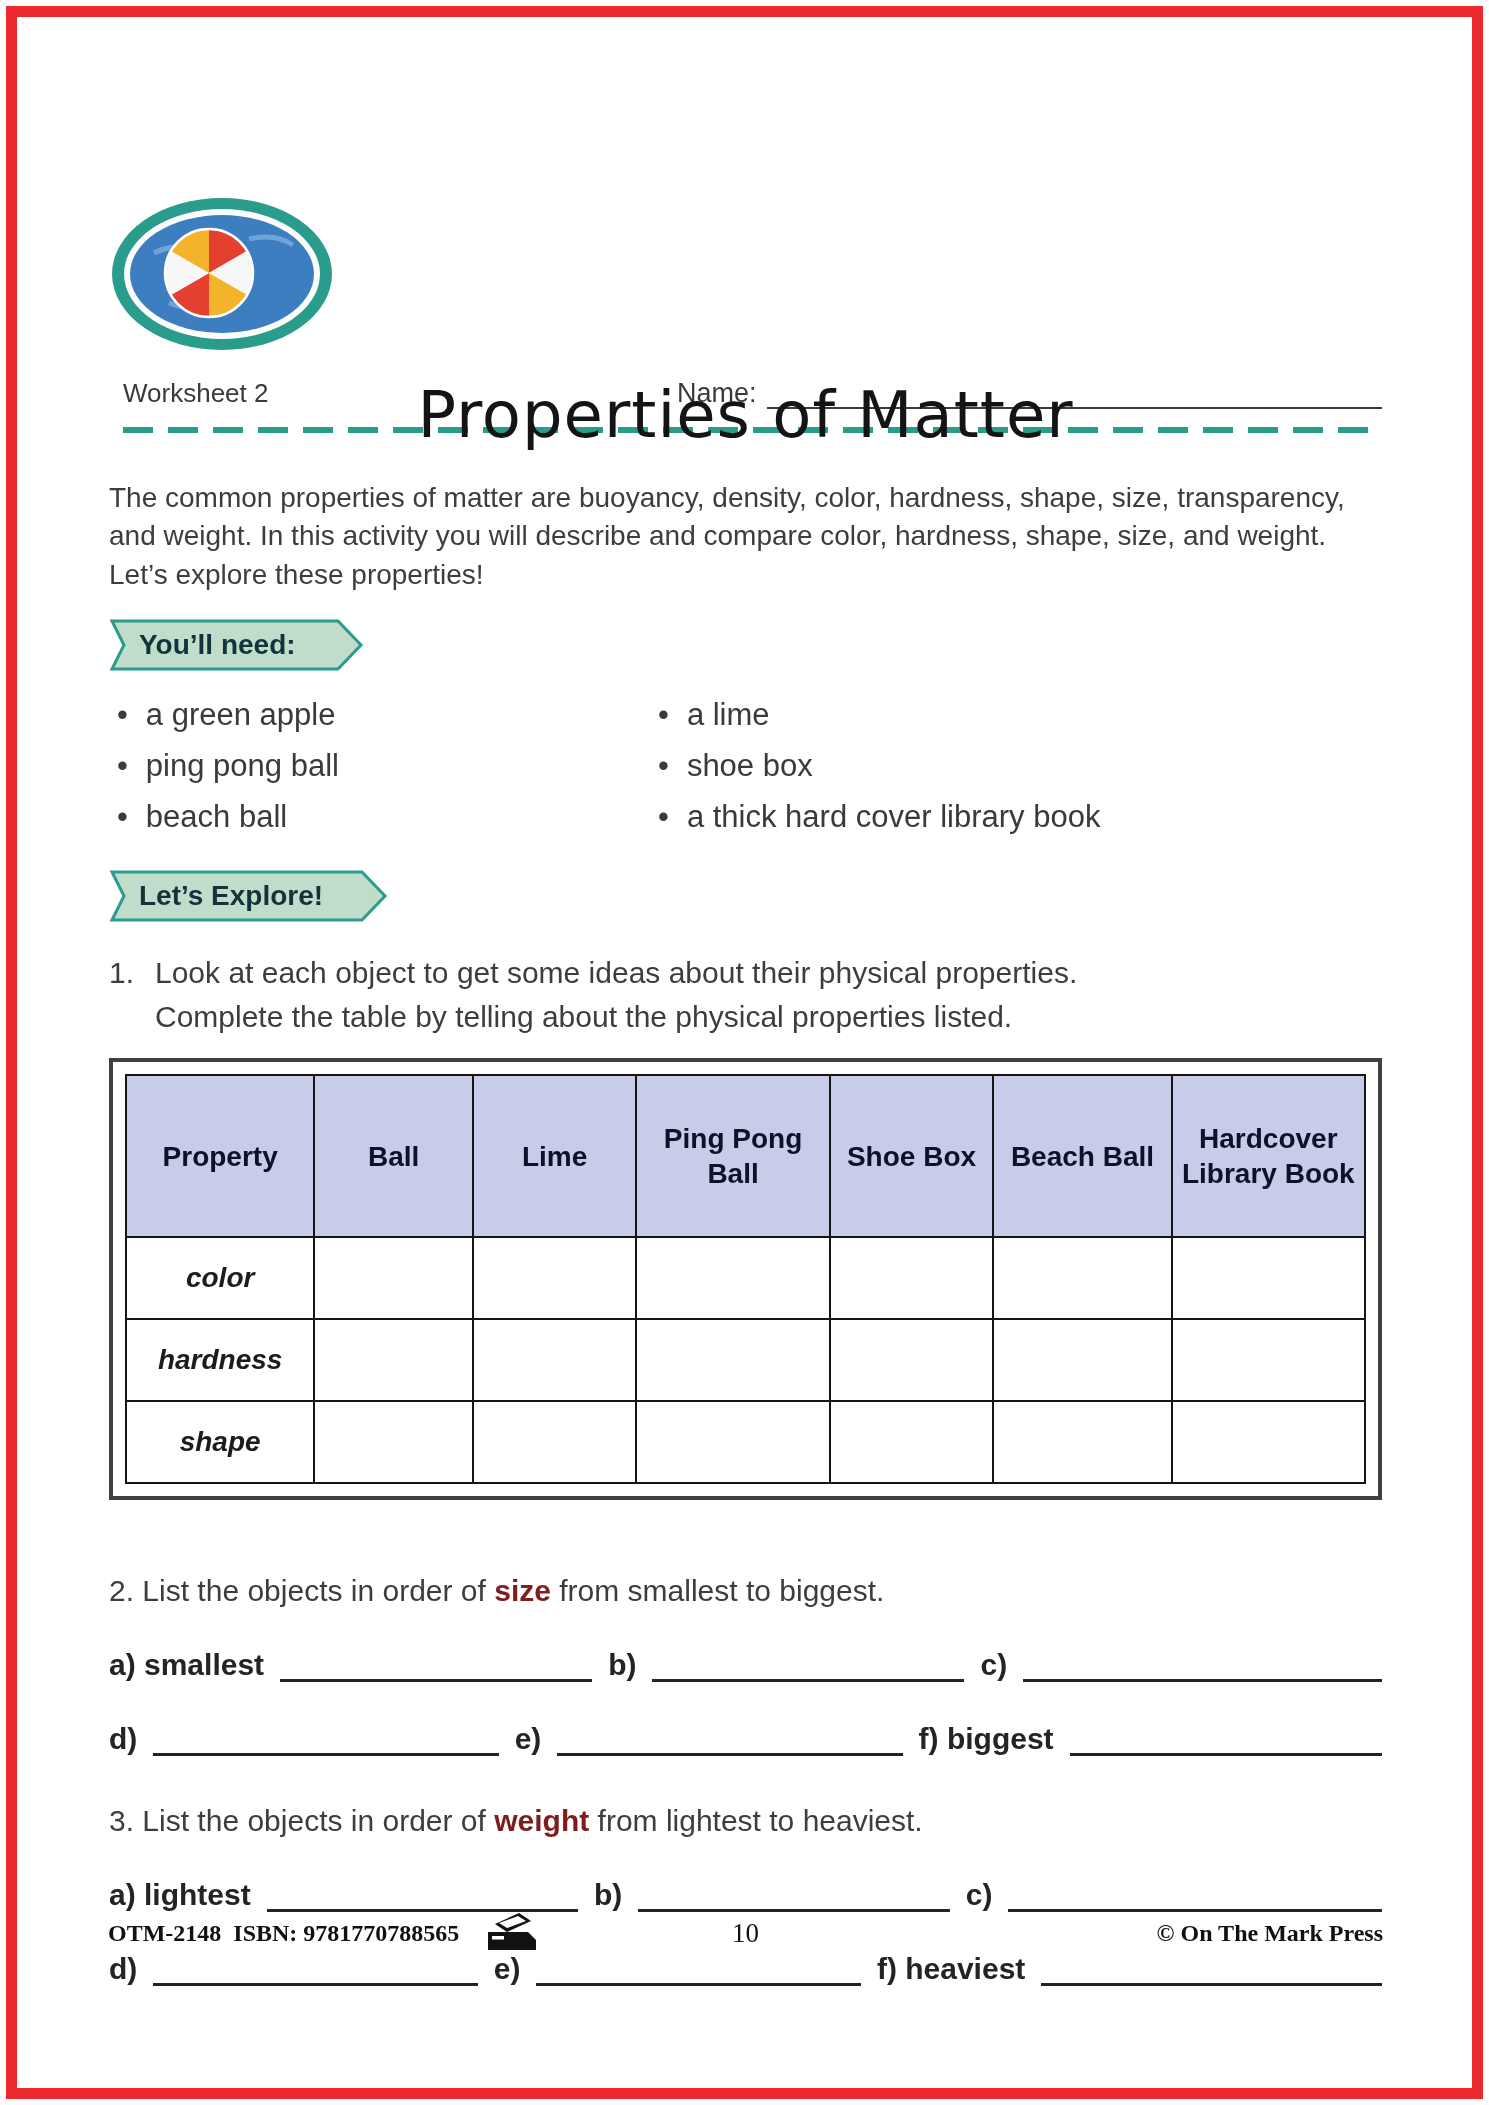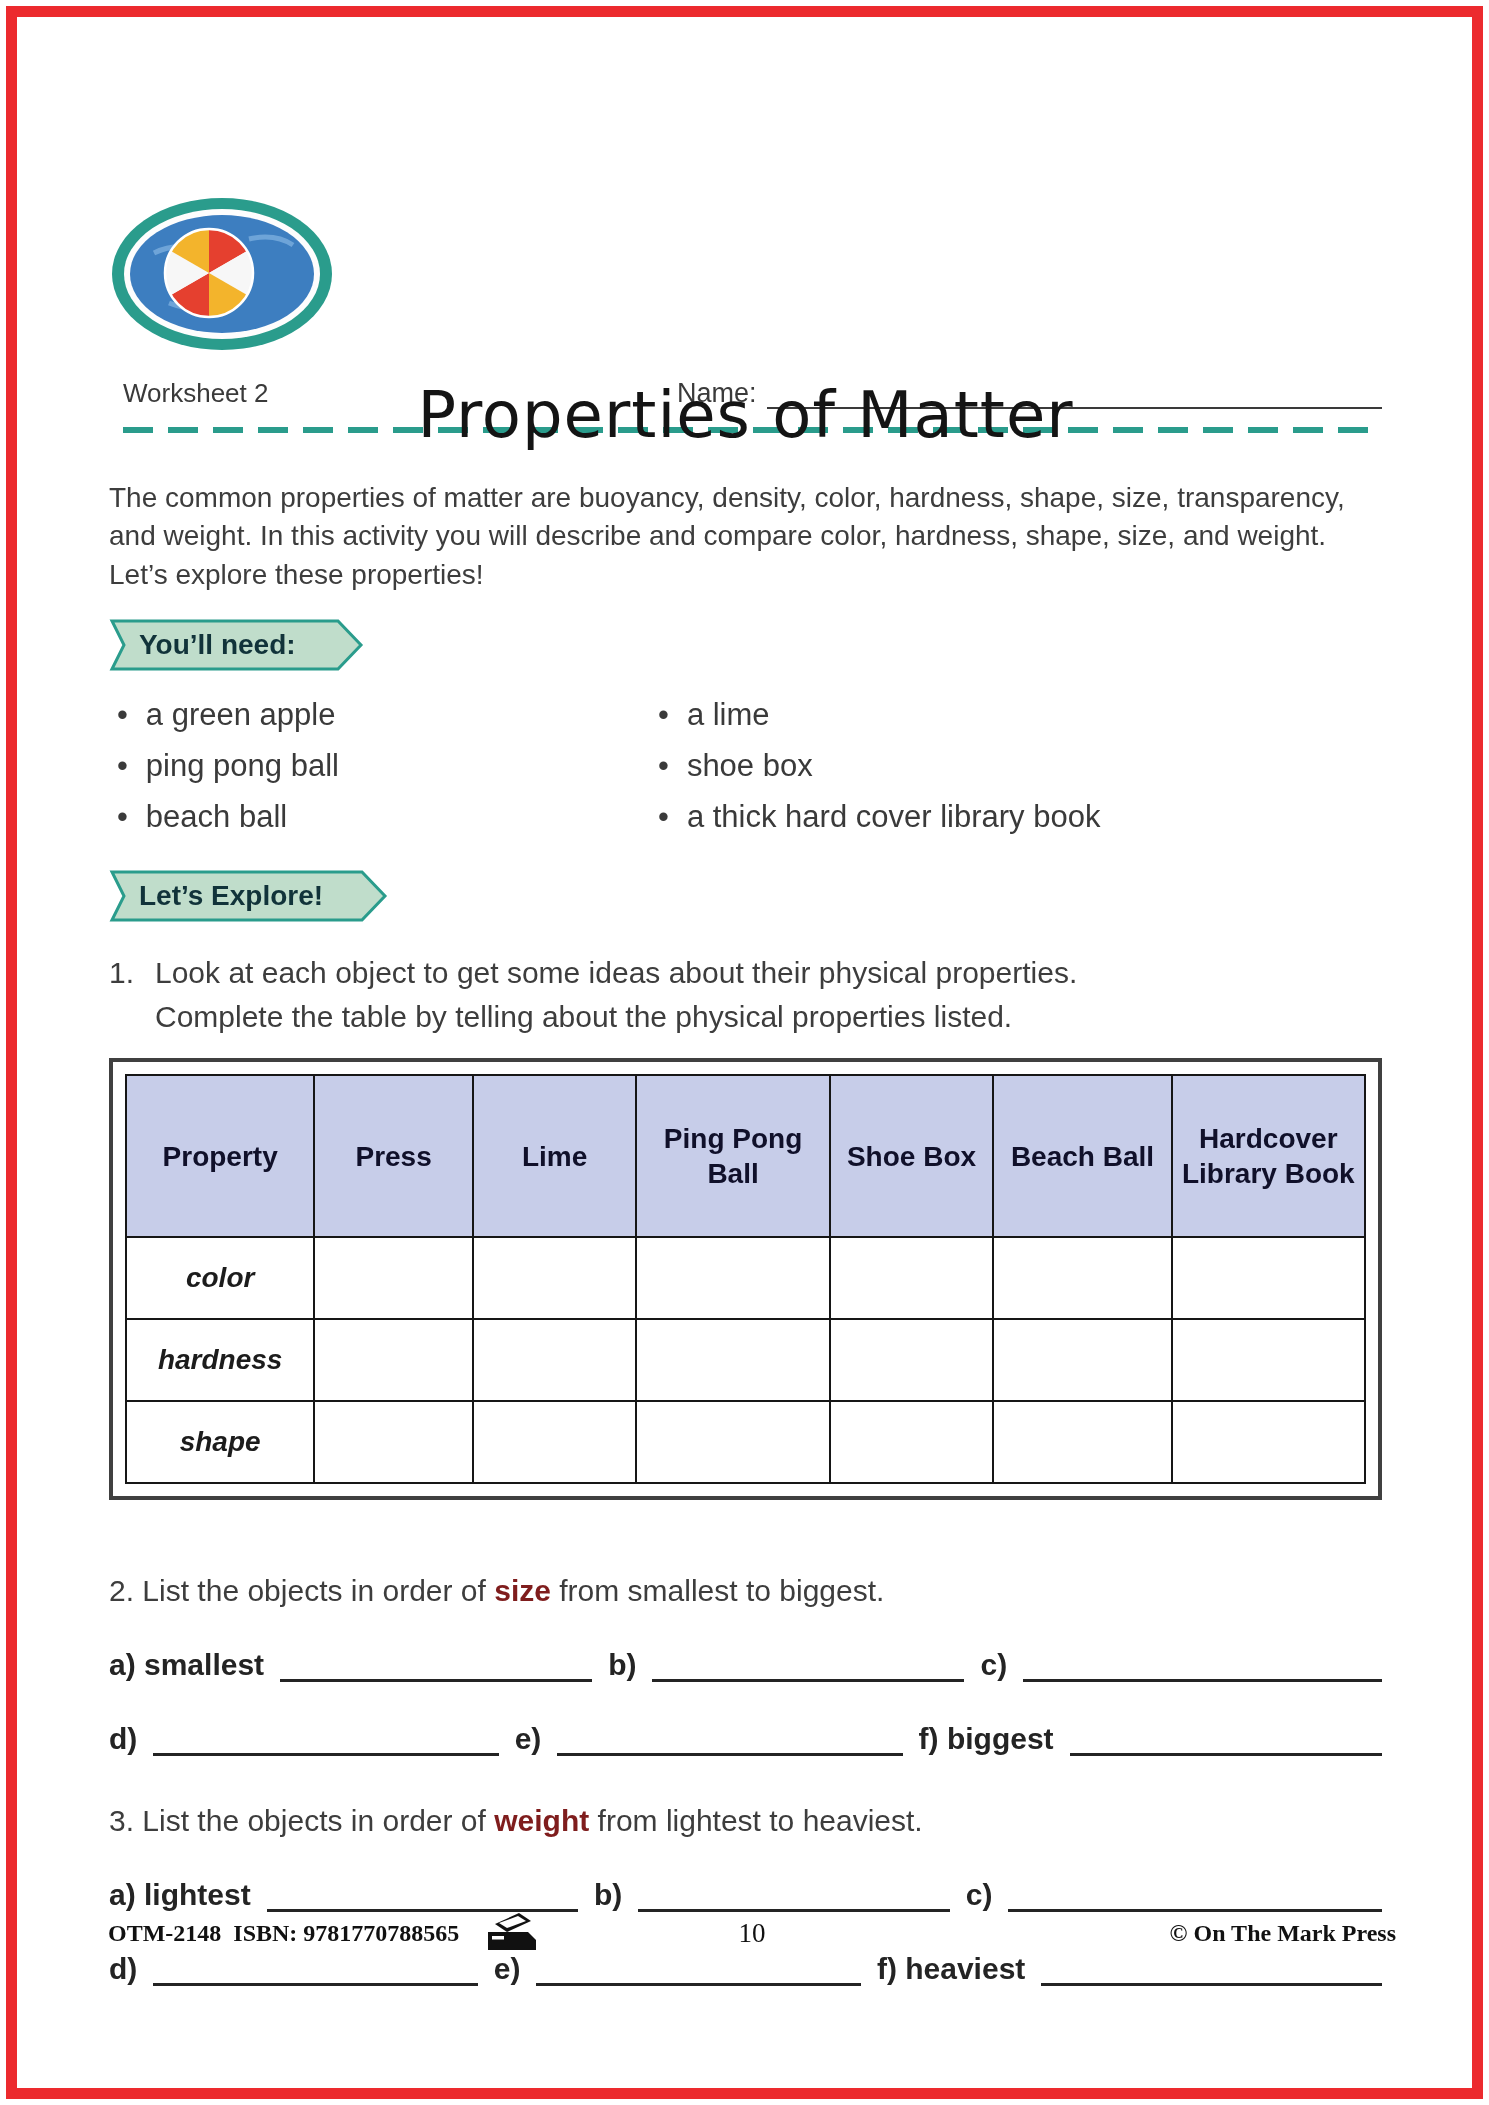--- a/index.html
+++ b/index.html
@@ -55,21 +55,21 @@
   .q-block { font-size:30px; color:#3d3d3d; }
   .q2 { margin-top:74px; }
   .q3 { margin-top:48px; }
   .q-bold { font-weight:bold; color:#7f1d1d; }
 
   .ans-row { display:flex; align-items:flex-end; gap:16px; font-weight:bold;
     font-size:30px; color:#242424; margin-top:28px; height:46px; }
   .blank { border-bottom:3px solid #242424; height:36px; }
 
   
-  .footer { position:absolute; left:108px; right:93px; top:1908px; display:flex;
+  .footer { position:absolute; left:108px; right:106px; top:1908px; display:flex;
     align-items:center; font-family:"Liberation Serif", serif; }
   .f-left { flex:1; display:flex; align-items:center; gap:24px; }
   .f-left .f-text { font-weight:bold; font-size:24px; color:#111; white-space:pre; }
   .f-center { width:130px; text-align:center; font-size:27px; color:#111; }
   .f-right { flex:1; text-align:right; font-weight:bold; font-size:24px; color:#111; }
 </style>
 </head>
 <body>
 
 <div class="page">
@@ -170,21 +170,21 @@
             <col style="width:12.8%">
             <col style="width:13.2%">
           <col style="width:15.6%">
             <col style="width:13.2%">
             <col style="width:14.4%">
           <col style="width:15.6%">
         </colgroup>
         <tbody>
             <tr>
           <th>Property</th>
-          <th>Press</th>
+          <th>Ball</th>
           <th>Lime</th>
           <th>Ping Pong Ball</th>
           <th>Shoe Box</th>
           <th>Beach Ball</th>
           <th>Hardcover Library Book</th>
         </tr>
         <tr>
           <td class="rowlab">color</td>
           <td></td>
           <td></td>

